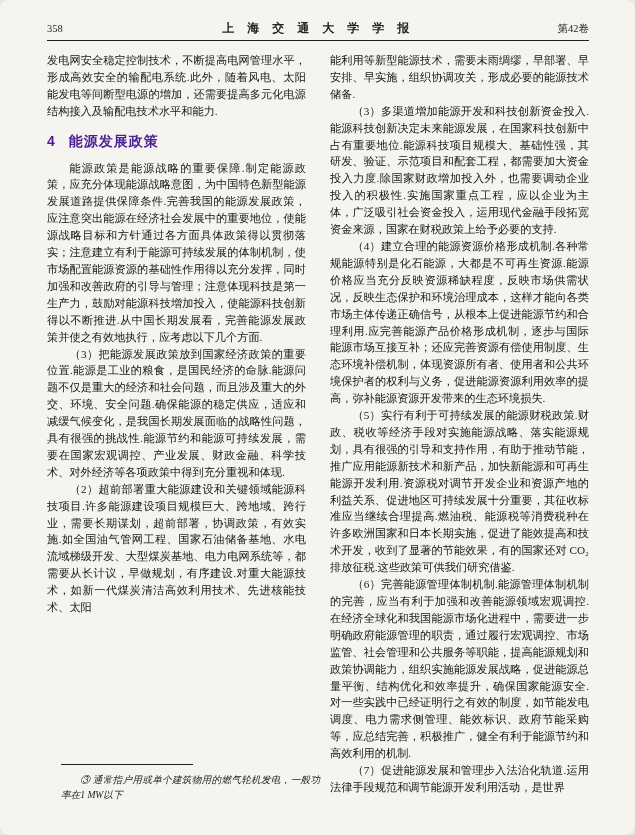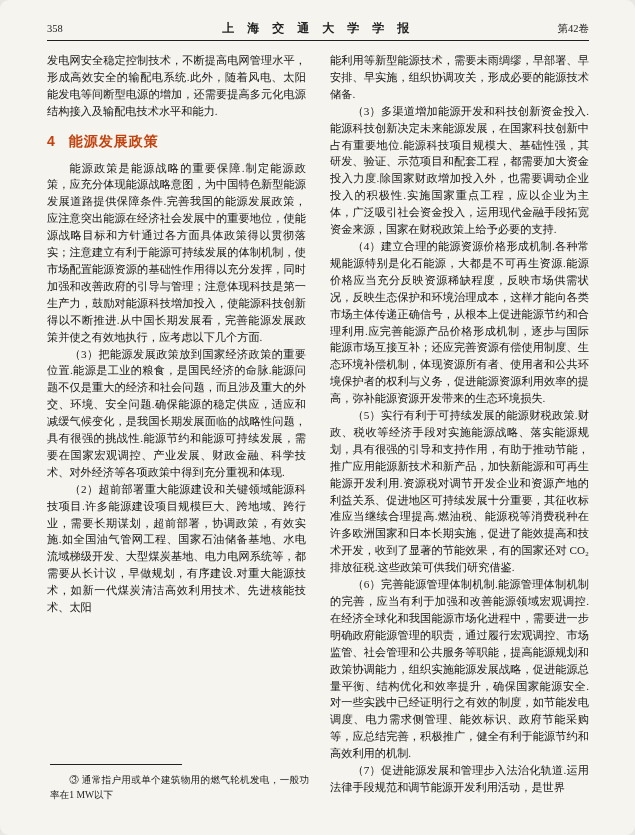--- a/index.html
+++ b/index.html
@@ -36,25 +36,25 @@
     color:#161616;
   }
   .col-left  { top:52px; left:47px;  height:710px; overflow:hidden; }
   .col-right { top:52px; left:330px; height:762px; overflow:hidden; }
   .col p { margin:0; text-indent:2em; }
   .col p.cont { text-indent:0; }
   .section-heading {
     margin:13px 0 10px 0;
     font-family:"Liberation Sans","DejaVu Sans",sans-serif;
     font-weight:bold; font-size:14px; letter-spacing:1px;
-    color:#c2410c; text-indent:0;
+    color:#4c1d95; text-indent:0;
   }
   .section-heading .sec-num { margin-right:14px; letter-spacing:0; }
   .footnote-block {
-    position:absolute; left:50px; top:764px; width:259px;
+    position:absolute; left:61px; top:764px; width:259px;font-style:italic;
   }
   .footnote-rule {
     width:132px; border-top:1.2px solid #222; margin:0 0 7px 0;
   }
   .footnote-text {
     margin:0; font-size:9.6px; line-height:15px;
     text-align:justify; text-indent:2em; color:#222;
   }
 </style>
 </head>

